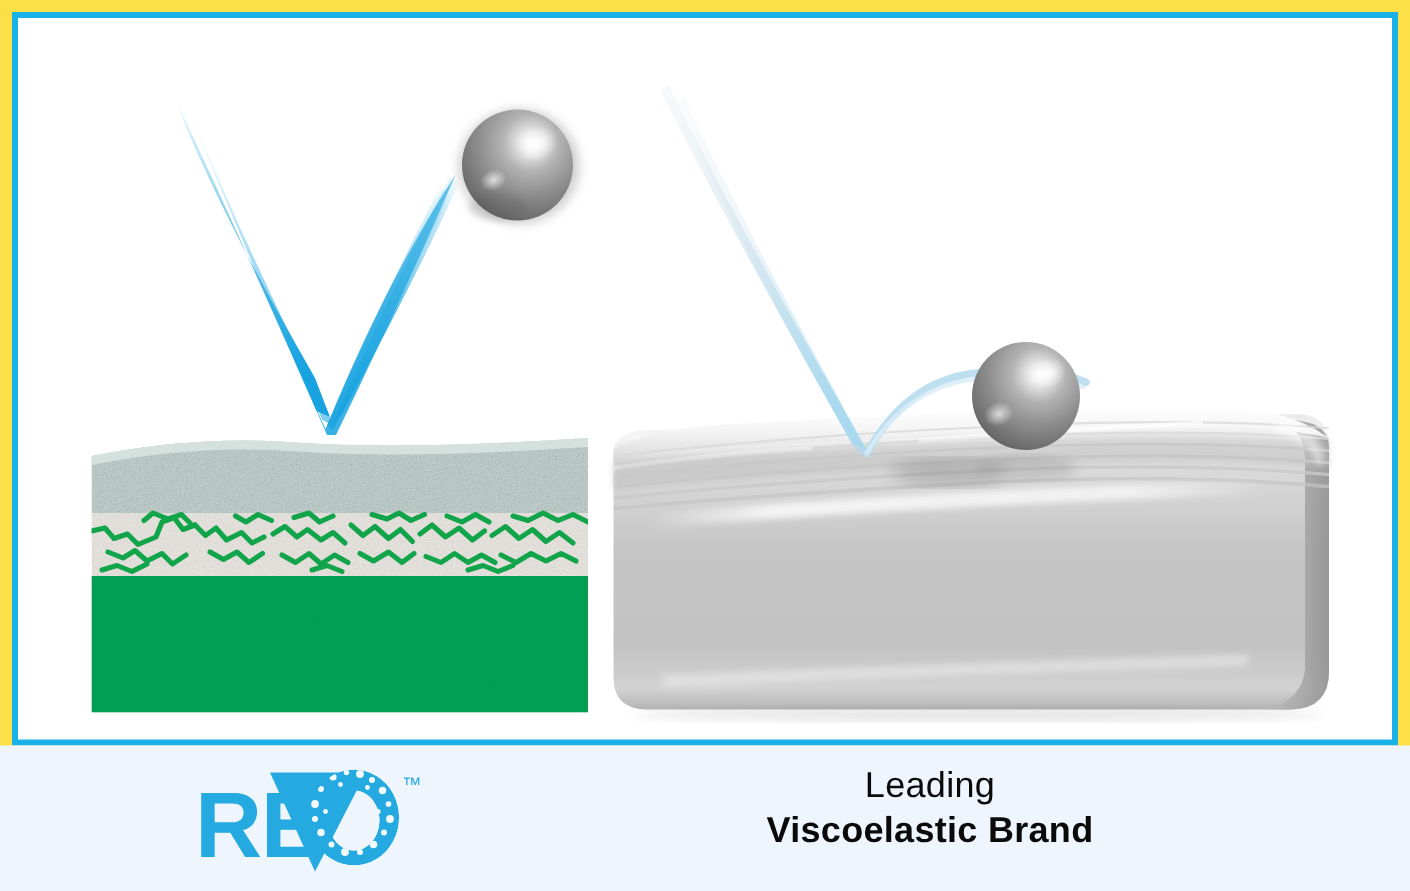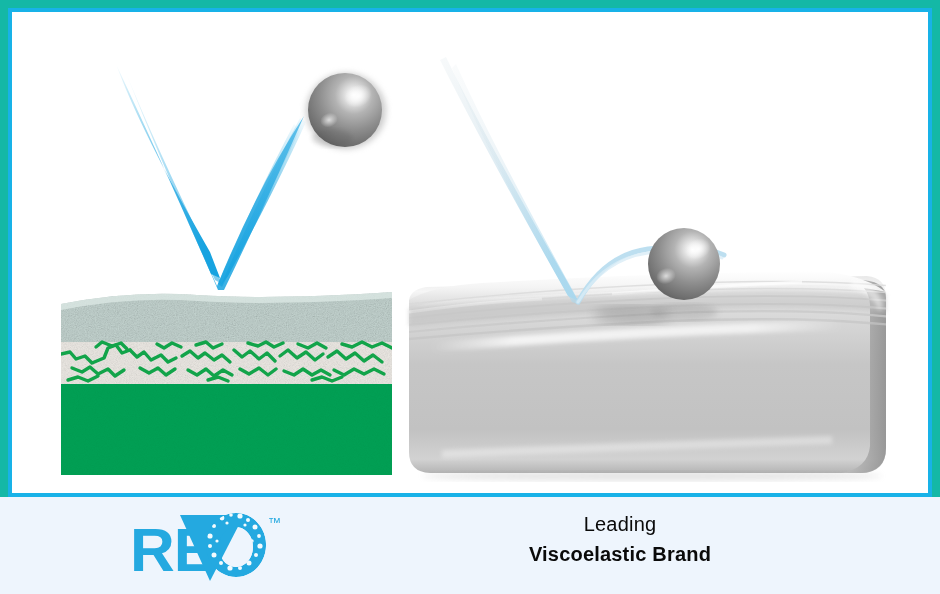--- a/index.html
+++ b/index.html
@@ -6,21 +6,21 @@
   * { box-sizing: border-box; margin: 0; padding: 0; }
   html, body {
     width: 940px; height: 594px;
     font-family: "Liberation Sans", sans-serif;
     background: #eef5fd;
     overflow: hidden;
   }
   #root {
     position: relative;
     width: 940px; height: 518px;
-    background: #14b8a6;
+    background: #fde047;
   }
 
   
   .panel {
     position: absolute;
     left: 8px; top: 8px;
     width: 924px; height: 489px;
     background: #ffffff;
     border: 4px solid #18b2e8;
   }
@@ -41,21 +41,21 @@
     position: absolute;
     left: 128px; top: 8px;
     width: 180px; height: 80px;
   }
   .caption {
     position: absolute;
     left: 470px; top: 12px;
     width: 300px;
     text-align: center;
     color: #0a0a0a;
-    font-size: 20px;
+    font-size: 24px;
     line-height: 30px;
     letter-spacing: .2px;
   }
   .caption .l2 { display: block; font-weight: bold; }
 
   
   .full-svg { position: absolute; inset: 0; width: 100%; height: 100%; display: block; }
 </style>
 </head>
 <body>

